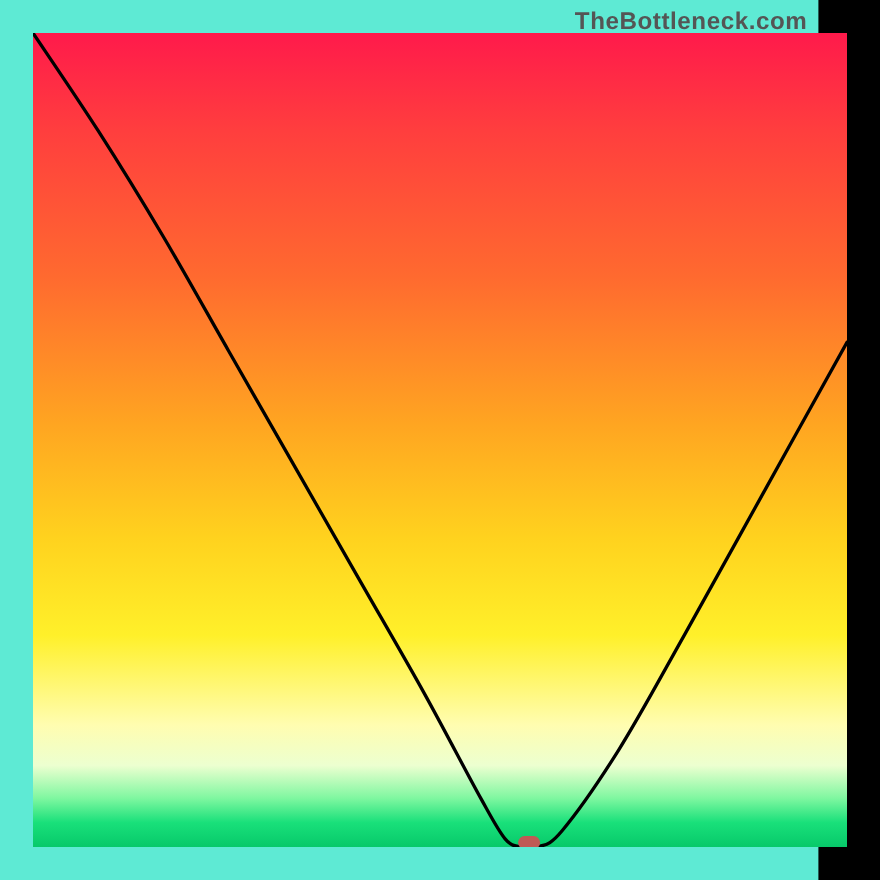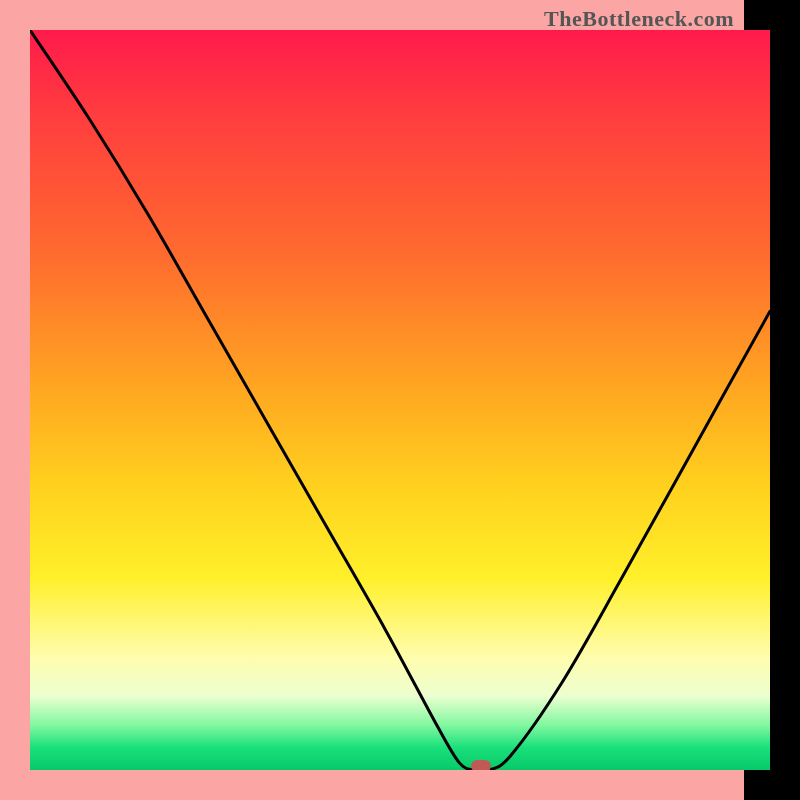--- a/index.html
+++ b/index.html
@@ -8,22 +8,21 @@
     width: 800px;
     height: 800px;
     background: #000;
     overflow: hidden;
     font-family: Arial, Helvetica, sans-serif;
   }
   .frame {
     position: relative;
     width: 744px;
     height: 800px;
-    background: #fca5a5;
-    font-family: Liberation Serif, serif;
+    background: #5eead4;
   }
   .watermark {
     position: absolute;
     top: 6px;
     right: 10px;
     color: #555;
     font-size: 22px;
     font-weight: bold;
     letter-spacing: 0.5px;
     z-index: 5;

